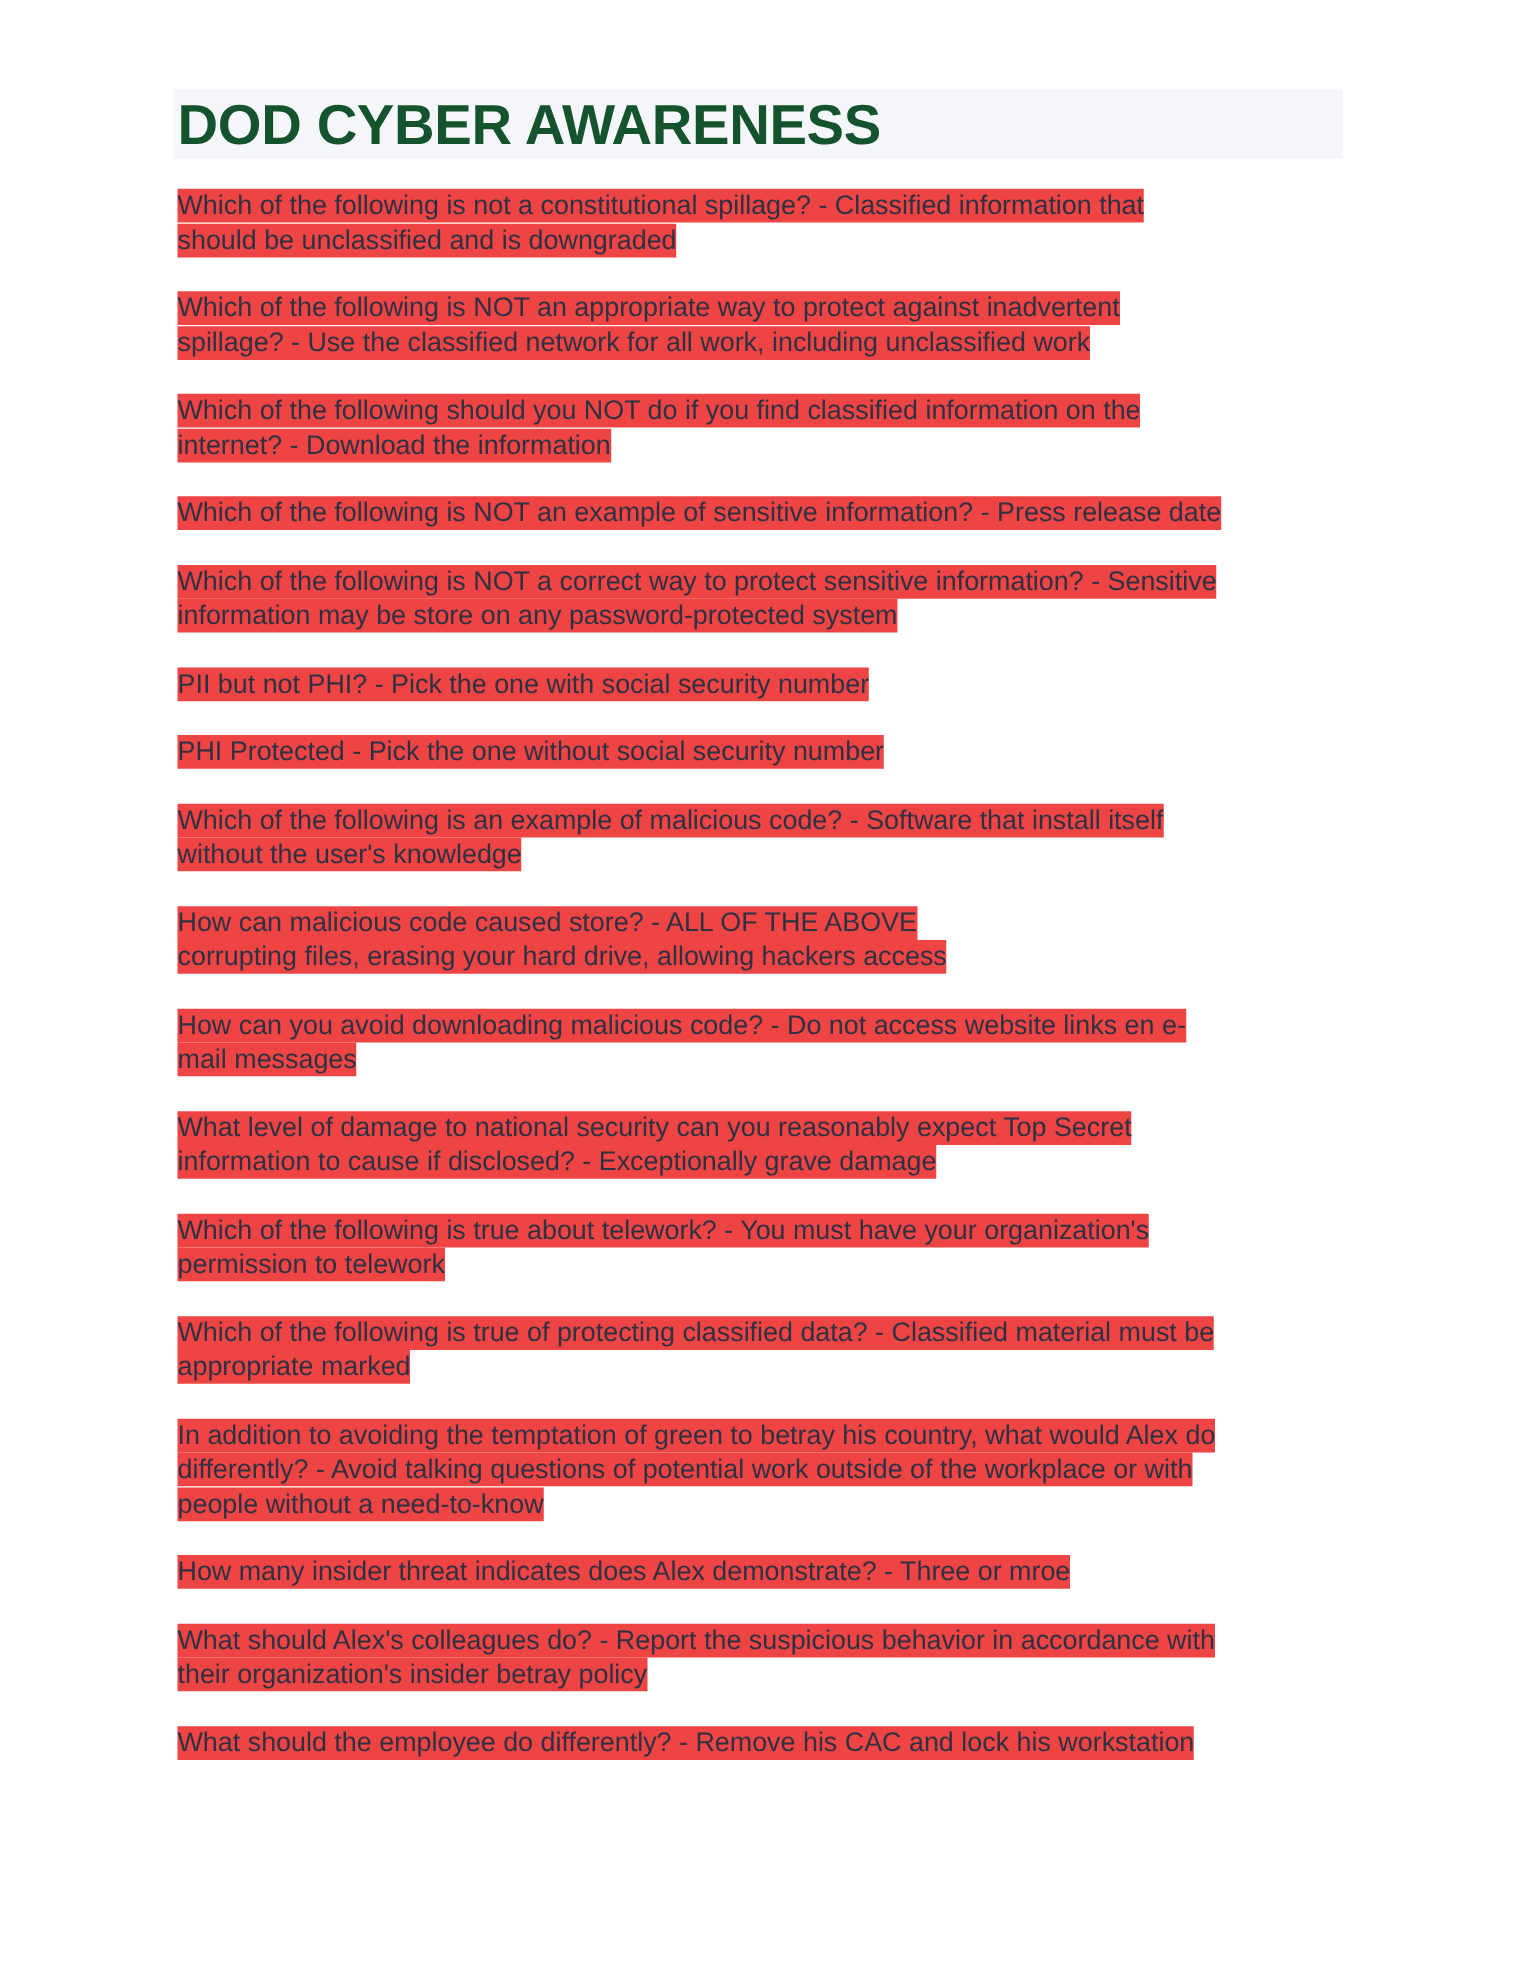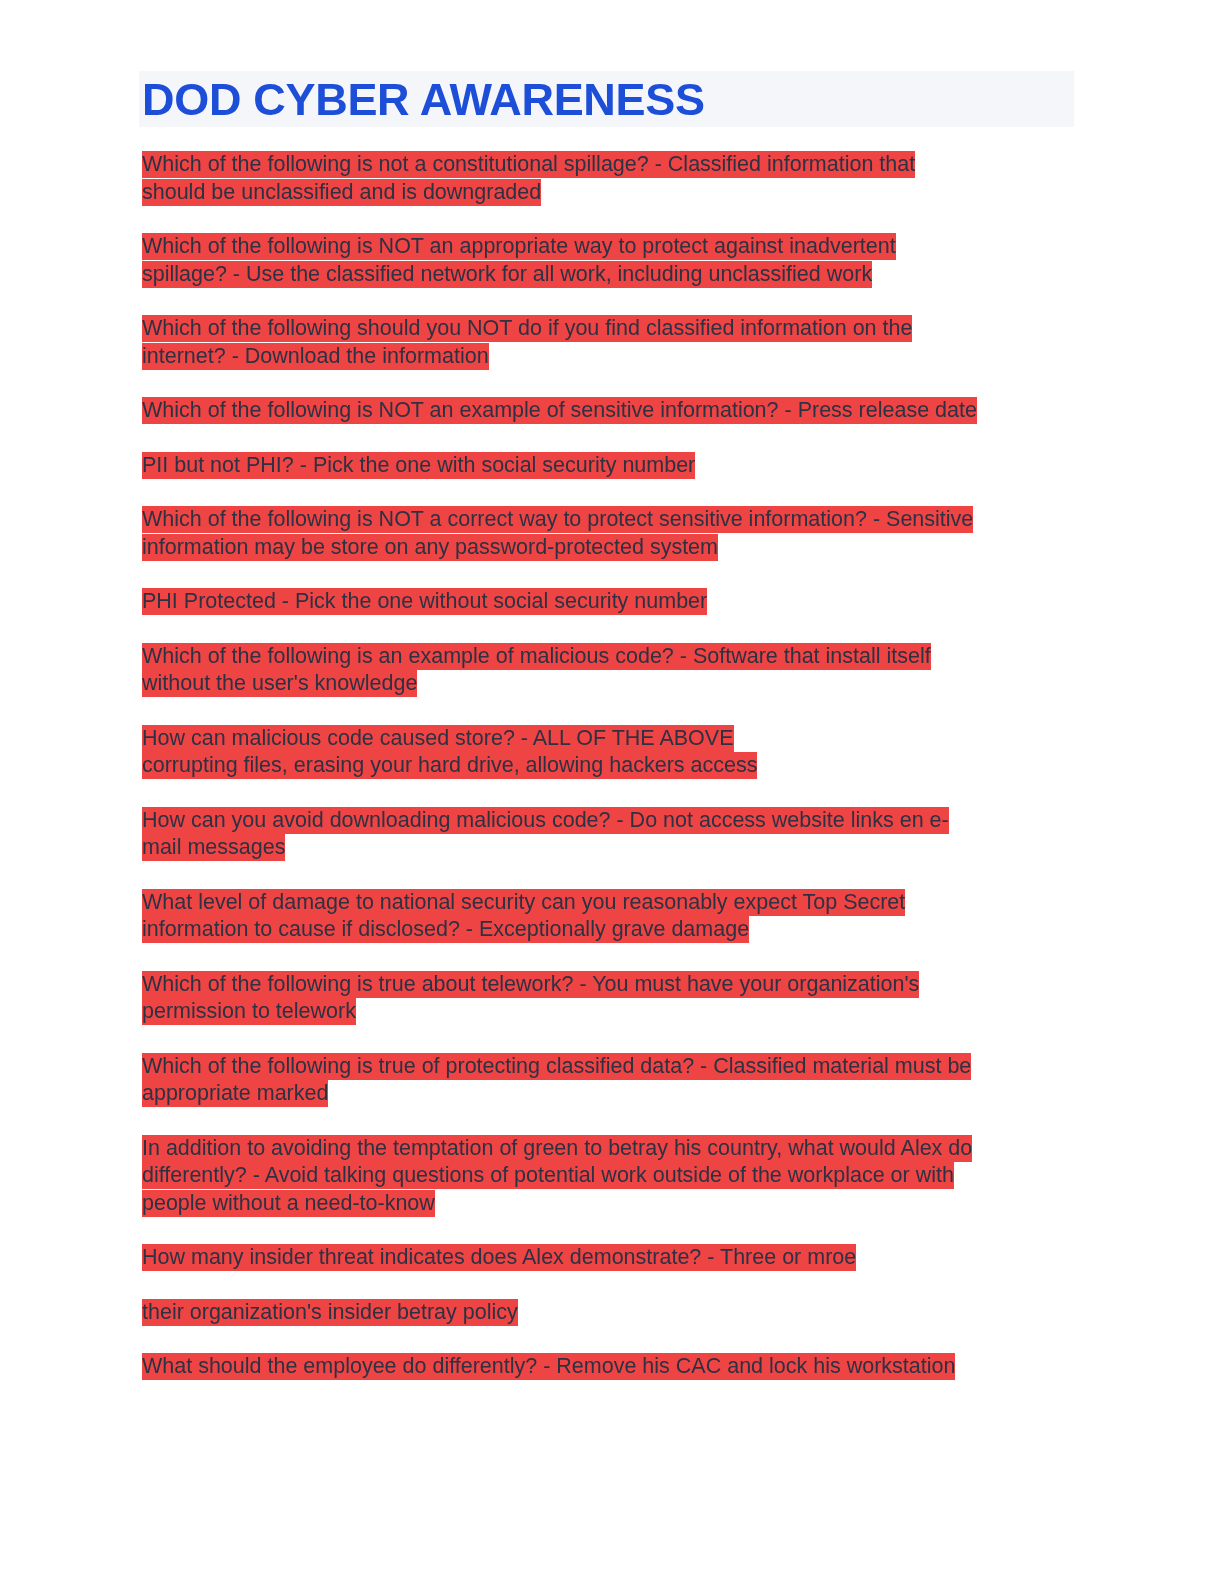--- a/index.html
+++ b/index.html
@@ -9,21 +9,21 @@
     background: #f5f6fa;
     height: 56px;
     margin-left: -3px;
     padding-left: 3px;
     display: flex; align-items: center;
   }
   .title {
     font-family: "Liberation Sans", sans-serif;
     font-weight: bold;
     font-size: 45px;
-    color: #1d4ed8;
+    color: #14532d;
     letter-spacing: -0.3px;
     margin: 0;
     line-height: 56px;
     position: relative; top: 1px;
   }
   .entries { margin-top: 24px; }
   .entry {
     font-family: "Liberation Sans", sans-serif;
     font-size: 21.5px;
     line-height: 27.5px;
@@ -56,25 +56,25 @@
         <span class="line"><span class="hl">spillage? - Use the classified network for all work, including unclassified work</span></span>
       </div>
       <div class="entry">
         <span class="line"><span class="hl">Which of the following should you NOT do if you find classified information on the</span></span>
         <span class="line"><span class="hl">internet? - Download the information</span></span>
       </div>
       <div class="entry">
         <span class="line"><span class="hl">Which of the following is NOT an example of sensitive information? - Press release date</span></span>
       </div>
       <div class="entry">
-        <span class="line"><span class="hl">PII but not PHI? - Pick the one with social security number</span></span>
+        <span class="line"><span class="hl">Which of the following is NOT a correct way to protect sensitive information? - Sensitive</span></span>
+        <span class="line"><span class="hl">information may be store on any password-protected system</span></span>
       </div>
       <div class="entry">
-        <span class="line"><span class="hl">Which of the following is NOT a correct way to protect sensitive information? - Sensitive</span></span>
-        <span class="line"><span class="hl">information may be store on any password-protected system</span></span>
+        <span class="line"><span class="hl">PII but not PHI? - Pick the one with social security number</span></span>
       </div>
       <div class="entry">
         <span class="line"><span class="hl">PHI Protected - Pick the one without social security number</span></span>
       </div>
       <div class="entry">
         <span class="line"><span class="hl">Which of the following is an example of malicious code? - Software that install itself</span></span>
         <span class="line"><span class="hl">without the user's knowledge</span></span>
       </div>
       <div class="entry">
         <span class="line"><span class="hl">How can malicious code caused store? - ALL OF THE ABOVE</span></span>
@@ -98,19 +98,20 @@
       </div>
       <div class="entry">
         <span class="line"><span class="hl">In addition to avoiding the temptation of green to betray his country, what would Alex do</span></span>
         <span class="line"><span class="hl">differently? - Avoid talking questions of potential work outside of the workplace or with</span></span>
         <span class="line"><span class="hl">people without a need-to-know</span></span>
       </div>
       <div class="entry">
         <span class="line"><span class="hl">How many insider threat indicates does Alex demonstrate? - Three or mroe</span></span>
       </div>
       <div class="entry">
+        <span class="line"><span class="hl">What should Alex's colleagues do? - Report the suspicious behavior in accordance with</span></span>
         <span class="line"><span class="hl">their organization's insider betray policy</span></span>
       </div>
       <div class="entry">
         <span class="line"><span class="hl">What should the employee do differently? - Remove his CAC and lock his workstation</span></span>
       </div>
     </div>
 </div>
 
 </body></html>

